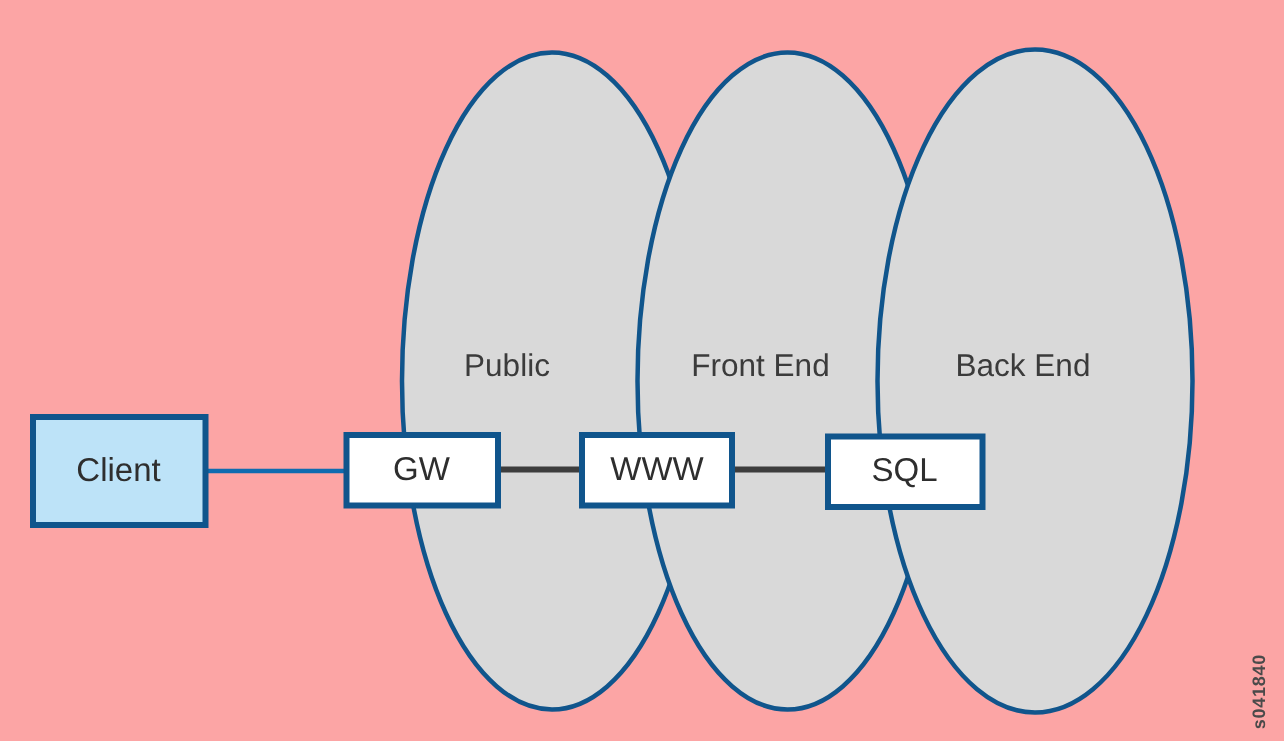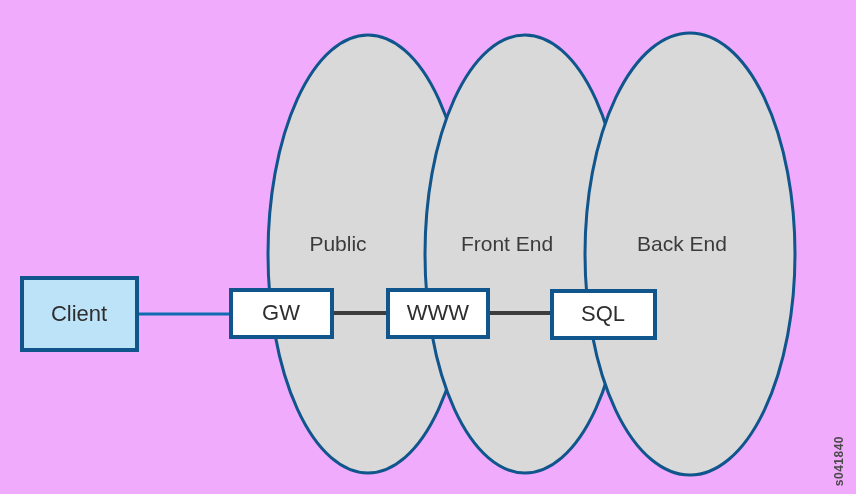--- a/index.html
+++ b/index.html
@@ -8,21 +8,21 @@
     padding: 0;
     background: #ffffff;
   }
   body {
     font-family: "Liberation Sans", sans-serif;
   }
   #canvas {
     position: relative;
     width: 856px;
     height: 494px;
-    background: #f0abfc;
+    background: #fca5a5;
     overflow: hidden;
   }
   #diagram-svg {
     position: absolute;
     left: 0;
     top: 0;
     width: 856px;
     height: 494px;
   }
   .zone-label {

